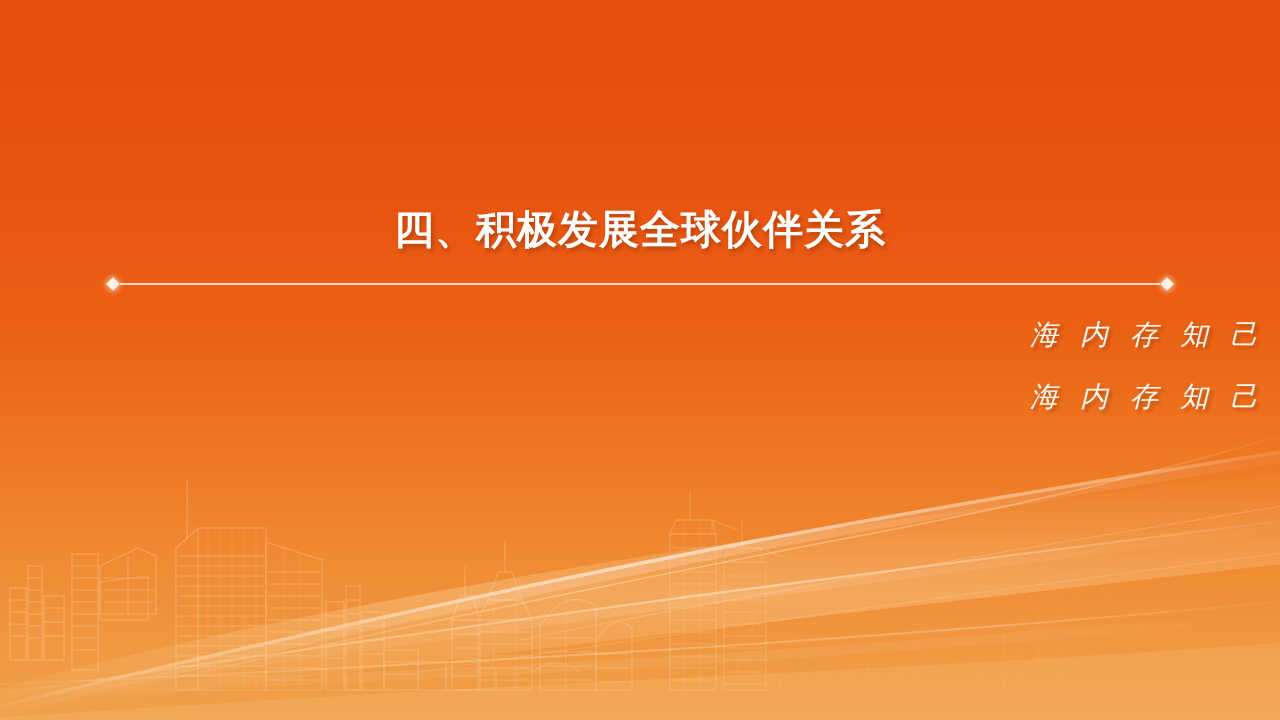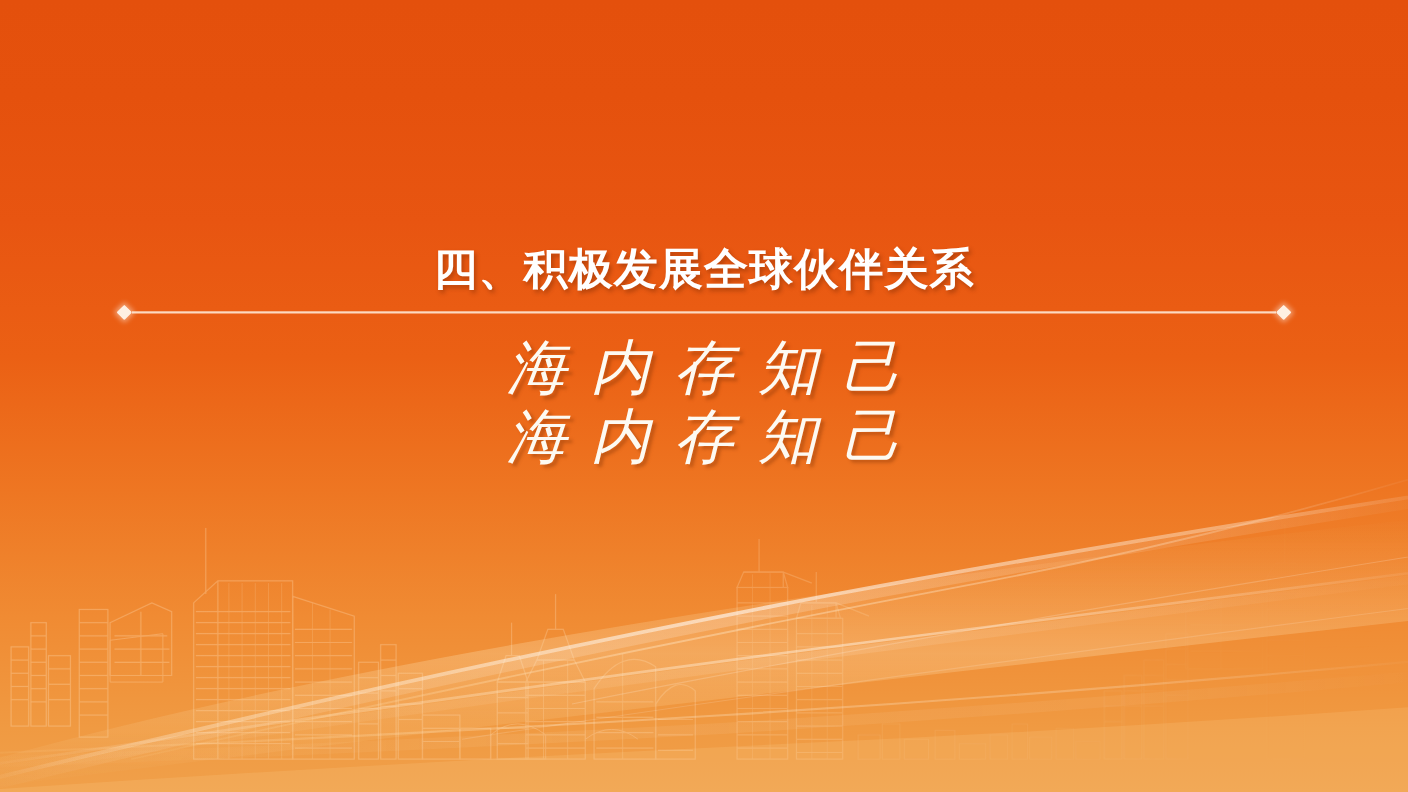--- a/index.html
+++ b/index.html
@@ -40,21 +40,21 @@
 
   
   .title-block {
     position: absolute;
     left: 0;
     top: 205px;
     width: 1280px;
     text-align: center;
   }
   .slide-title {
-    margin: 16px;
+    margin: 0;
     font-size: 40px;
     font-weight: bold;
     line-height: 1.2;
     color: #ffffff;
     letter-spacing: 1px;
     text-shadow: 2px 3px 4px rgba(120, 40, 0, 0.45);
     font-family: "DejaVu Sans", "Liberation Sans", sans-serif;
   }
 
   
@@ -89,29 +89,30 @@
   
   .poem {
     position: absolute;
     left: 0;
     top: 304px;
     width: 1280px;
     text-align: center;
   }
   .poem-line {
     display: block;
-    font-size: 54px;
+    font-size: 28px;
     line-height: 62px;
     font-weight: normal;
     color: #fdfaf2;
     letter-spacing: 22px;
     text-indent: 22px;
     font-style: italic;
     font-family: "DejaVu Serif", "Liberation Serif", serif;
     text-shadow: 3px 3px 3px rgba(130, 50, 5, 0.40);
+    text-align: right;
   }
 </style>
 </head>
 <body>
 
 <div class="slide">
 
   <div class="bg-layer skyline-layer">
     <svg width="1280" height="720" viewBox="0 0 1280 720" xmlns="http://www.w3.org/2000/svg" aria-hidden="true">
       <defs>

